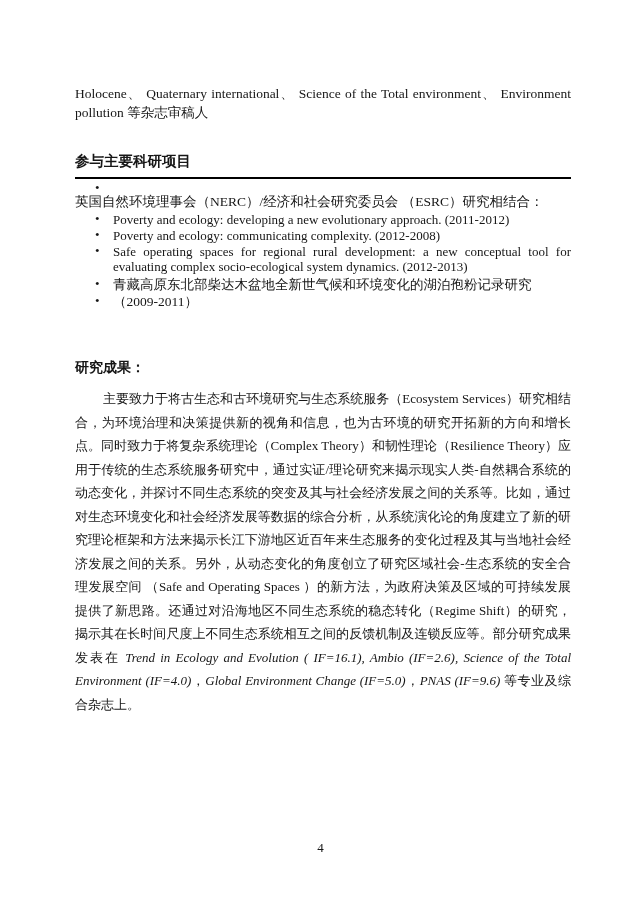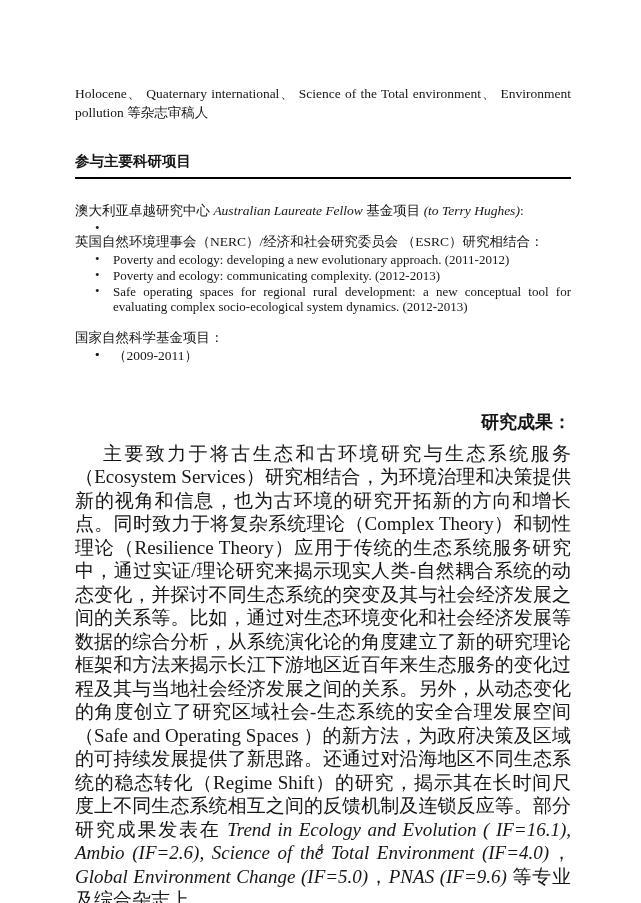--- a/index.html
+++ b/index.html
@@ -64,28 +64,27 @@
   }
   .bullet {
     position: absolute;
     left: 20px;
     top: -1px;
     font-size: 13px;
   }
   .years { display: block; }
   .results-heading {
     margin: 49px 0 0 0;
-    font-size: 18px;
+    font-size: 14px;
     font-weight: bold;
     line-height: 17px;
-    text-align: right;
   }
   .results-paragraph {
     margin: 11px 0 0 0;
-    font-size: 19px;
+    font-size: 13px;
     line-height: 23.5px;
     text-align: justify;
     text-indent: 28px;
   }
   .i { font-style: italic; }
   .page-number {
     position: absolute;
     top: 840px;
     left: 0;
     width: 100%;
@@ -97,47 +96,46 @@
 <body>
 
 <div class="page">
   <div class="content">
 
     <p class="reviewer-note">Holocene、 Quaternary international、 Science of the Total environment、 Environment pollution 等杂志审稿人</p>
 
     <h2 class="section-heading">参与主要科研项目</h2>
     <hr class="heading-divider">
 
-    <p class="group-title first"><span>澳大利亚卓越研究中心 </span><span class="i">Australian Laureate Fellow</span><span> 基金项目 </span><span class="i">(to Terry Hughes)</span><span>:</span></p>
     <ul class="project-list">
       <li class="project-item">
         <span class="bullet">•</span>
       </li>
     </ul>
 
     <p class="group-title"><span>英国自然环境理事会（NERC）/经济和社会研究委员会 （ESRC）研究相结合：</span></p>
     <ul class="project-list">
       <li class="project-item">
         <span class="bullet">•</span>
         <span>Poverty and ecology: developing a new evolutionary approach. (2011-2012)</span>
       </li>
       <li class="project-item">
         <span class="bullet">•</span>
-        <span>Poverty and ecology: communicating complexity. (2012-2013)</span>
+        <span>Poverty and ecology: communicating complexity. (2012-2008)</span>
       </li>
       <li class="project-item">
         <span class="bullet">•</span>
         <span>Safe operating spaces for regional rural development: a new conceptual tool for evaluating complex socio-ecological system dynamics. (2012-2013)</span>
       </li>
     </ul>
 
-    <p class="group-title"><span>国家自然科学基金项目：</span></p>
     <ul class="project-list">
       <li class="project-item cjk">
         <span class="bullet">•</span>
+        <span>青藏高原东北部柴达木盆地全新世气候和环境变化的湖泊孢粉记录研究</span>
       </li>
       <li class="project-item cjk">
         <span class="bullet">•</span>
         <span class="years">（2009-2011）</span>
       </li>
     </ul>
 
     <h2 class="results-heading">研究成果：</h2>
 
     <p class="results-paragraph"><span>主要致力于将古生态和古环境研究与生态系统服务（Ecosystem Services）研究相结合，为环境治理和决策提供新的视角和信息，也为古环境的研究开拓新的方向和增长点。同时致力于将复杂系统理论（Complex Theory）和韧性理论（Resilience Theory）应用于传统的生态系统服务研究中，通过实证/理论研究来揭示现实人类-自然耦合系统的动态变化，并探讨不同生态系统的突变及其与社会经济发展之间的关系等。比如，通过对生态环境变化和社会经济发展等数据的综合分析，从系统演化论的角度建立了新的研究理论框架和方法来揭示长江下游地区近百年来生态服务的变化过程及其与当地社会经济发展之间的关系。另外，从动态变化的角度创立了研究区域社会-生态系统的安全合理发展空间 （Safe and Operating Spaces ）的新方法，为政府决策及区域的可持续发展提供了新思路。还通过对沿海地区不同生态系统的稳态转化（Regime Shift）的研究，揭示其在长时间尺度上不同生态系统相互之间的反馈机制及连锁反应等。部分研究成果发表在 </span><span class="i">Trend in Ecology and Evolution ( IF=16.1), Ambio (IF=2.6), Science of the Total Environment (IF=4.0)</span><span>，</span><span class="i">Global Environment Change  (IF=5.0)</span><span>，</span><span class="i">PNAS (IF=9.6)</span><span> 等专业及综合杂志上。</span></p>

